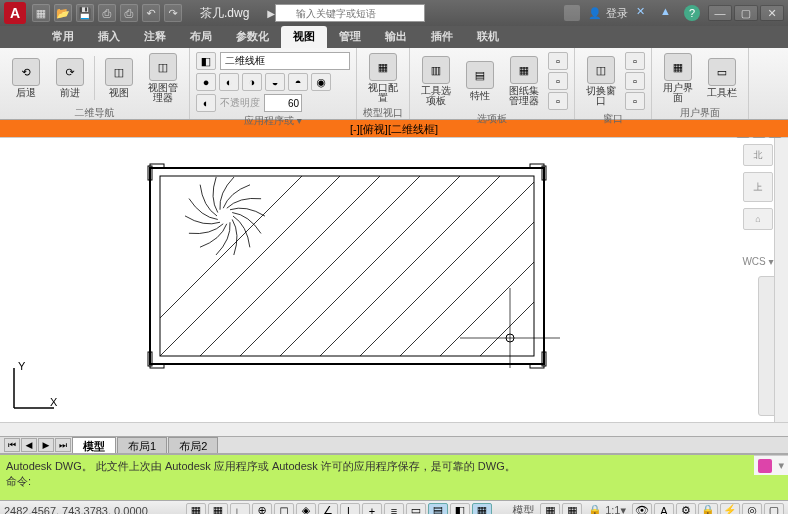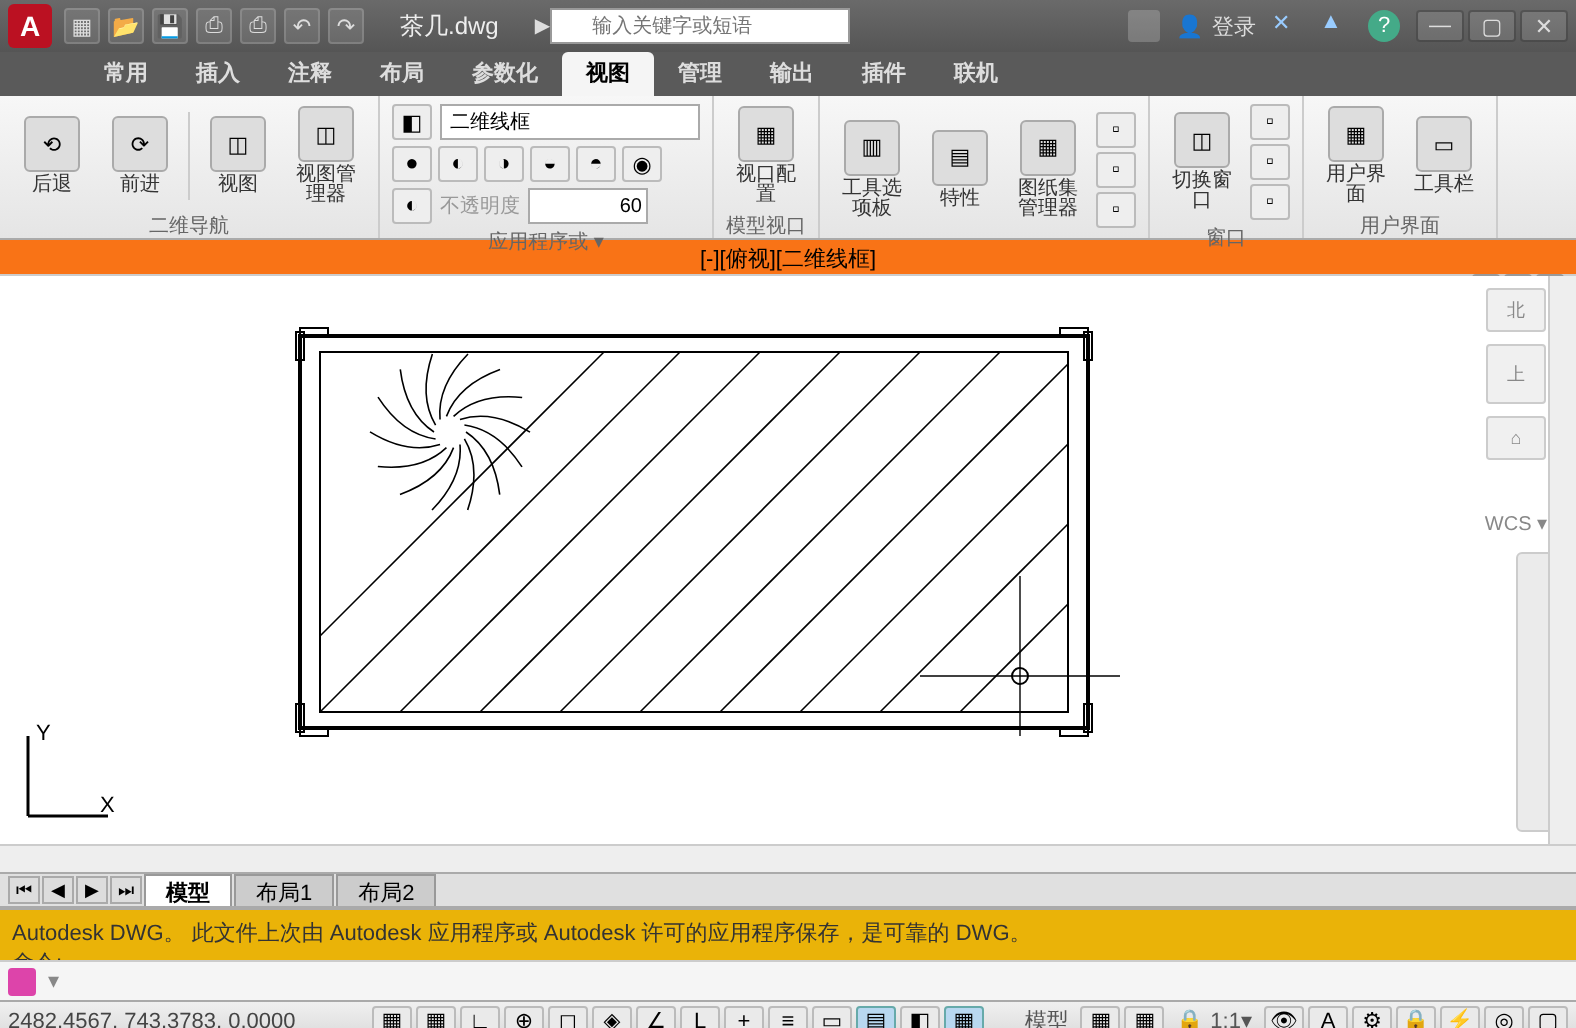--- a/index.html
+++ b/index.html
@@ -26,42 +26,42 @@
 .ribbon { height: 72px; background: linear-gradient(#f7f7f7, #e5e5e5); border-bottom: 1px solid #aaa; display: flex; }
 .ribbon-group { border-right: 1px solid #ccc; padding: 4px 6px 2px; display: flex; flex-direction: column; }
 .ribbon-group-body { flex: 1; display: flex; align-items: center; gap: 4px; }
 .ribbon-group-label { text-align: center; font-size: 10px; color: #666; padding-top: 2px; }
 .big-btn { width: 40px; height: 52px; display: flex; flex-direction: column; align-items: center; justify-content: center; gap: 2px; cursor: pointer; border: 1px solid transparent; border-radius: 3px; }
 .big-btn-icon { width: 28px; height: 28px; background: #ddd; border: 1px solid #aaa; border-radius: 3px; display: flex; align-items: center; justify-content: center; }
 .big-btn-label { font-size: 10px; color: #333; text-align: center; line-height: 1; }
 .small-row { display: flex; gap: 3px; }
 .small-btn { width: 20px; height: 18px; background: #eee; border: 1px solid #bbb; border-radius: 2px; cursor: pointer; display: flex; align-items: center; justify-content: center; }
 .dropdown-input { width: 130px; height: 18px; border: 1px solid #aaa; font-size: 10px; padding: 0 4px; }
-.spin-input { width: 60px; height: 18px; border: 1px solid #aaa; font-size: 10px; text-align: right; padding-right: 2px; }
+.spin-input { width: 38px; height: 18px; border: 1px solid #aaa; font-size: 10px; text-align: right; padding-right: 2px; }
 
 
 .draw-header { height: 18px; background: #f97316; border-bottom: 1px solid #ccc; padding: 2px 6px; font-size: 11px; display: flex; align-items: center; flex-direction: column; }
 .draw-header-right { margin-left: auto; display: flex; gap: 2px; }
 .dh-btn { width: 14px; height: 14px; border: 1px solid #999; background: #eee; border-radius: 2px; cursor: pointer; }
 .canvas { height: 284px; background: #fff; position: relative; overflow: hidden; }
 .canvas svg { position: absolute; top: 0; left: 0; }
 .viewcube-area { position: absolute; right: 6px; top: 6px; width: 48px; display: flex; flex-direction: column; gap: 6px; align-items: center; }
 .vc-item { width: 30px; height: 22px; background: #f0f0f0; border: 1px solid #ccc; border-radius: 2px; font-size: 9px; display: flex; align-items: center; justify-content: center; color: #888; }
 .wcs-label { font-size: 10px; color: #888; margin-top: 20px; text-align: center; }
 .nav-bar { position: absolute; right: 6px; bottom: 6px; width: 24px; height: 140px; background: rgba(230,230,230,0.8); border: 1px solid #ccc; border-radius: 3px; }
 
 
 .layout-tabs { height: 18px; background: #e0e0e0; border-top: 1px solid #aaa; border-bottom: 1px solid #aaa; display: flex; align-items: center; padding: 0 4px; gap: 1px; font-size: 10px; }
 .lt-btn { width: 16px; height: 14px; background: #ddd; border: 1px solid #aaa; cursor: pointer; display: flex; align-items: center; justify-content: center; font-size: 9px; }
 .lt-tab { height: 16px; padding: 1px 10px; background: #fff; border: 1px solid #999; border-bottom: none; cursor: pointer; }
 .lt-tab.active { background: #fff; font-weight: bold; }
 .lt-tab.inactive { background: #ccc; }
 
 
-.cmdarea { height: 46px; background: #eab308; border-top: 1px solid #aaa; display: flex; flex-direction: column; font-family: "SimSun", monospace; font-size: 12px; }
+.cmdarea { height: 46px; background: #bef264; border-top: 1px solid #aaa; display: flex; flex-direction: row; font-family: "SimSun", monospace; font-size: 12px; }
 .cmd-history { flex: 1; padding: 4px 6px; color: #333; overflow: hidden; }
 .cmd-input-row { height: 20px; background: #f5f5f5; border-top: 1px solid #ccc; display: flex; align-items: center; padding: 0 4px; gap: 6px; }
 .cmd-icon { width: 14px; height: 14px; background: #d4a; border-radius: 2px; }
 .cmd-input { flex: 1; border: none; background: transparent; font-style: italic; color: #999; font-family: inherit; font-size: 11px; }
 
 
 .statusbar { height: 20px; background: linear-gradient(#f0f0f0, #dadada); border-top: 1px solid #aaa; display: flex; align-items: center; padding: 0 4px; font-size: 10px; gap: 2px; }
 .coords { width: 180px; color: #444; }
 .sb-btn { width: 20px; height: 16px; background: #eaeaea; border: 1px solid #bbb; border-radius: 2px; cursor: pointer; display: flex; align-items: center; justify-content: center; }
 .sb-btn.active { background: #b8d8f0; border-color: #6aa; }
@@ -188,20 +188,21 @@
       <div class="big-btn">
           <div class="big-btn-icon">▦</div>
           <div class="big-btn-label">图纸集管理器</div>
         </div>
       <div style="display:flex;flex-direction:column;gap:2px">
         <div class="small-btn">▫</div>
         <div class="small-btn">▫</div>
         <div class="small-btn">▫</div>
       </div>
     </div>
+    <div class="ribbon-group-label">选项板</div>
   </div>
 
   <div class="ribbon-group">
     <div class="ribbon-group-body">
       <div class="big-btn">
           <div class="big-btn-icon">◫</div>
           <div class="big-btn-label">切换窗口</div>
         </div>
       <div style="display:flex;flex-direction:column;gap:2px">
         <div class="small-btn">▫</div>

